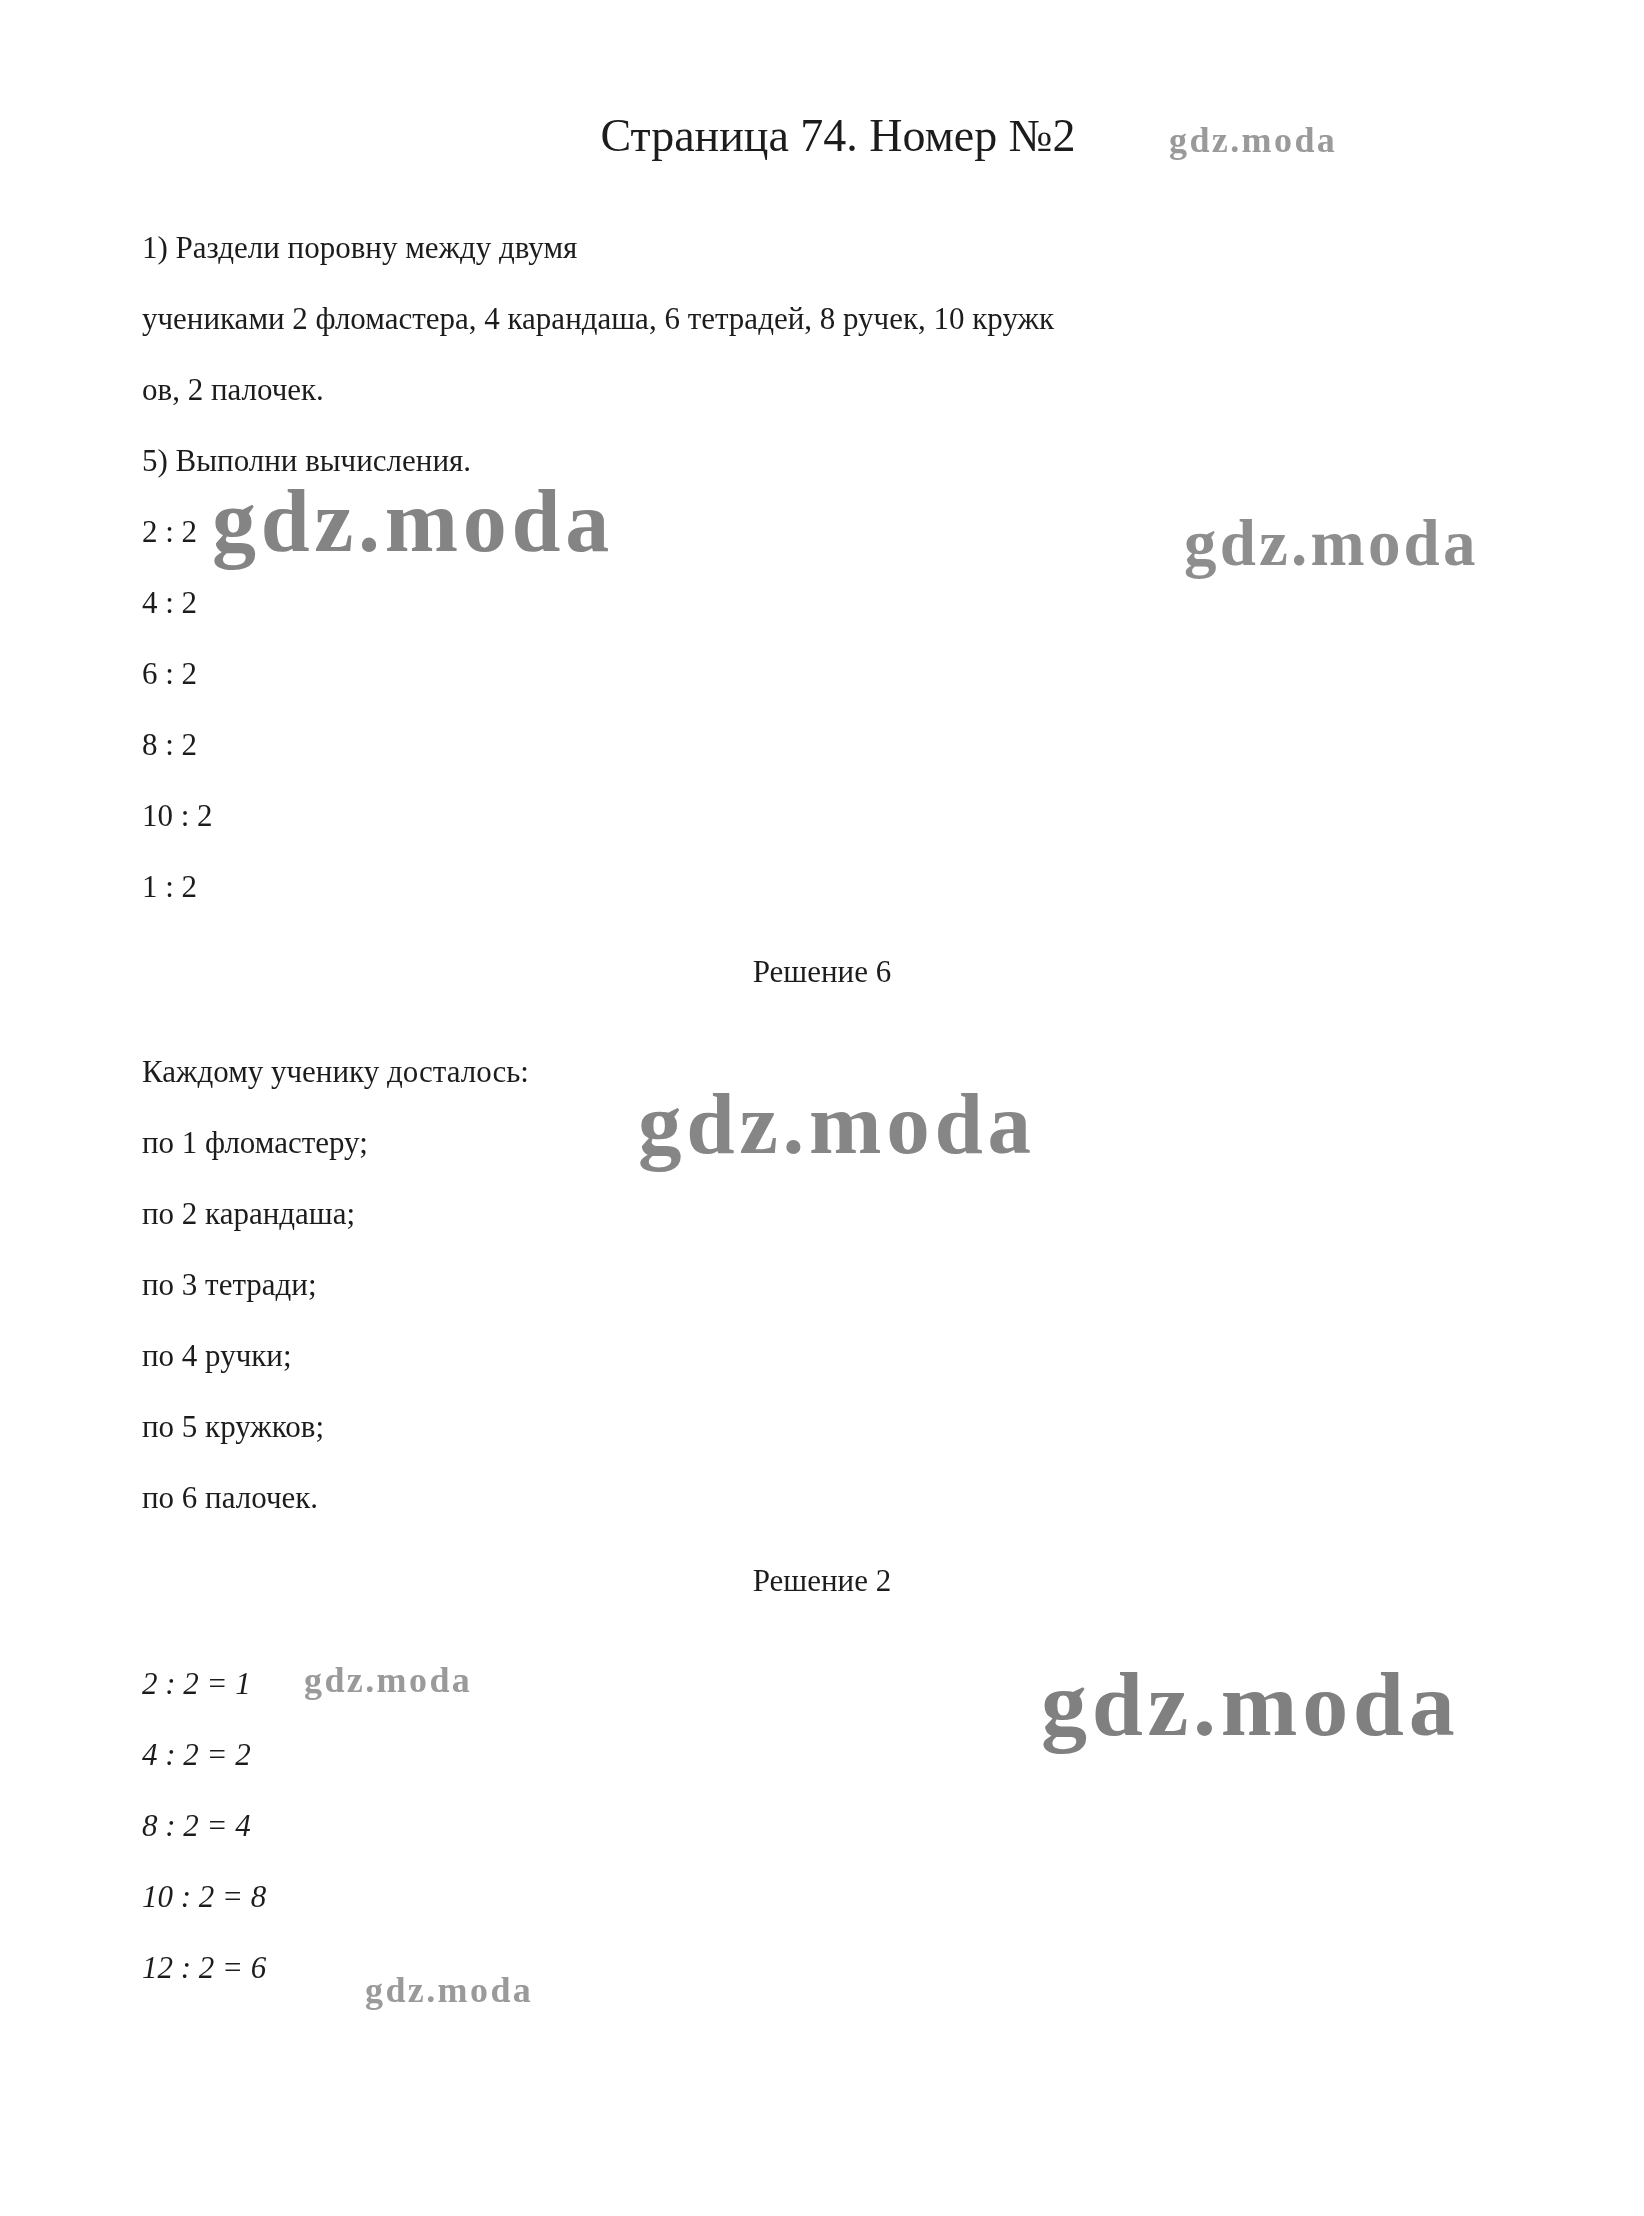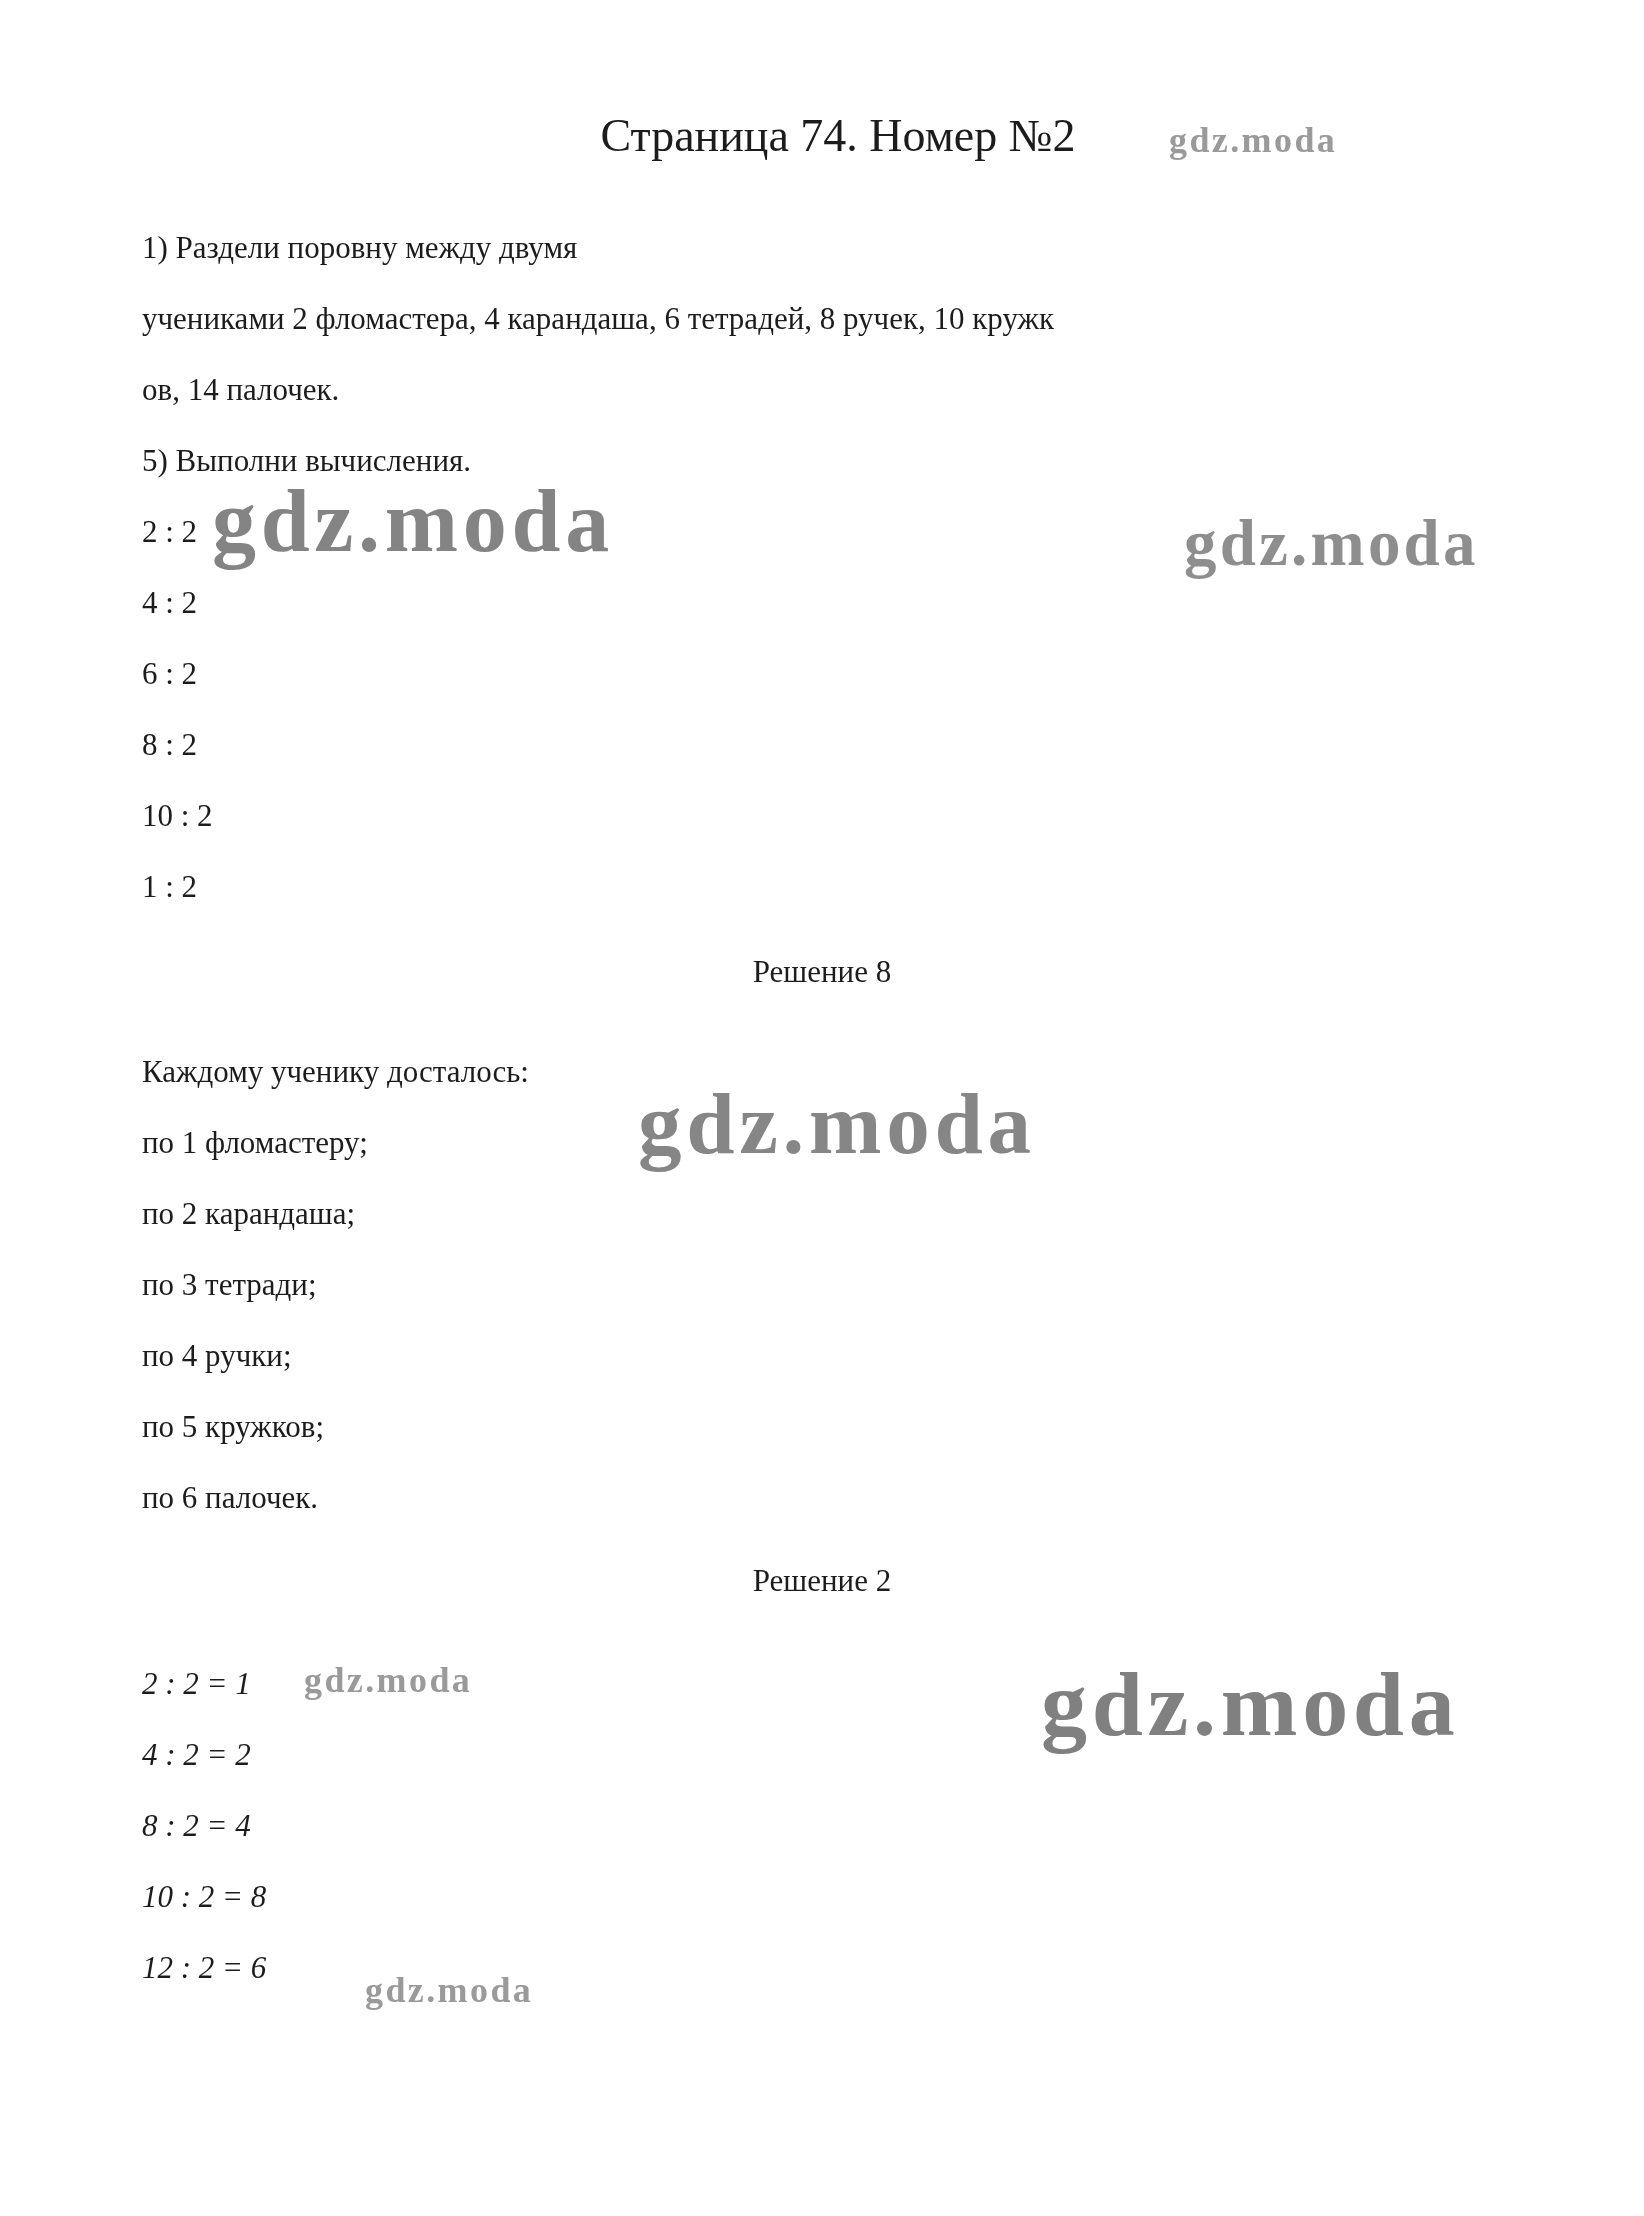--- a/index.html
+++ b/index.html
@@ -74,31 +74,31 @@
 <body>
 
 <div class="page">
 
   <div class="doc-title">Страница 74. Номер №2</div>
 
   <div class="content">
 
     <div class="line">1) Раздели поровну между двумя</div>
     <div class="line">учениками 2 фломастера, 4 карандаша, 6 тетрадей, 8 ручек, 10 кружк</div>
-    <div class="line">ов, 14 палочек.</div>
+    <div class="line">ов, 2 палочек.</div>
     <div class="line">5) Выполни вычисления.</div>
 
     <div class="line">2 : 2</div>
     <div class="line">4 : 2</div>
     <div class="line">6 : 2</div>
     <div class="line">8 : 2</div>
     <div class="line">10 : 2</div>
     <div class="line">1 : 2</div>
 
-    <div class="line section-heading">Решение 8</div>
+    <div class="line section-heading">Решение 6</div>
 
     <div class="intro-line">Каждому ученику досталось:</div>
     <div class="line">по 1 фломастеру;</div>
     <div class="line">по 2 карандаша;</div>
     <div class="line">по 3 тетради;</div>
     <div class="line">по 4 ручки;</div>
     <div class="line">по 5 кружков;</div>
     <div class="line">по 6 палочек.</div>
 
     <div class="line section-heading-2">Решение 2</div>

